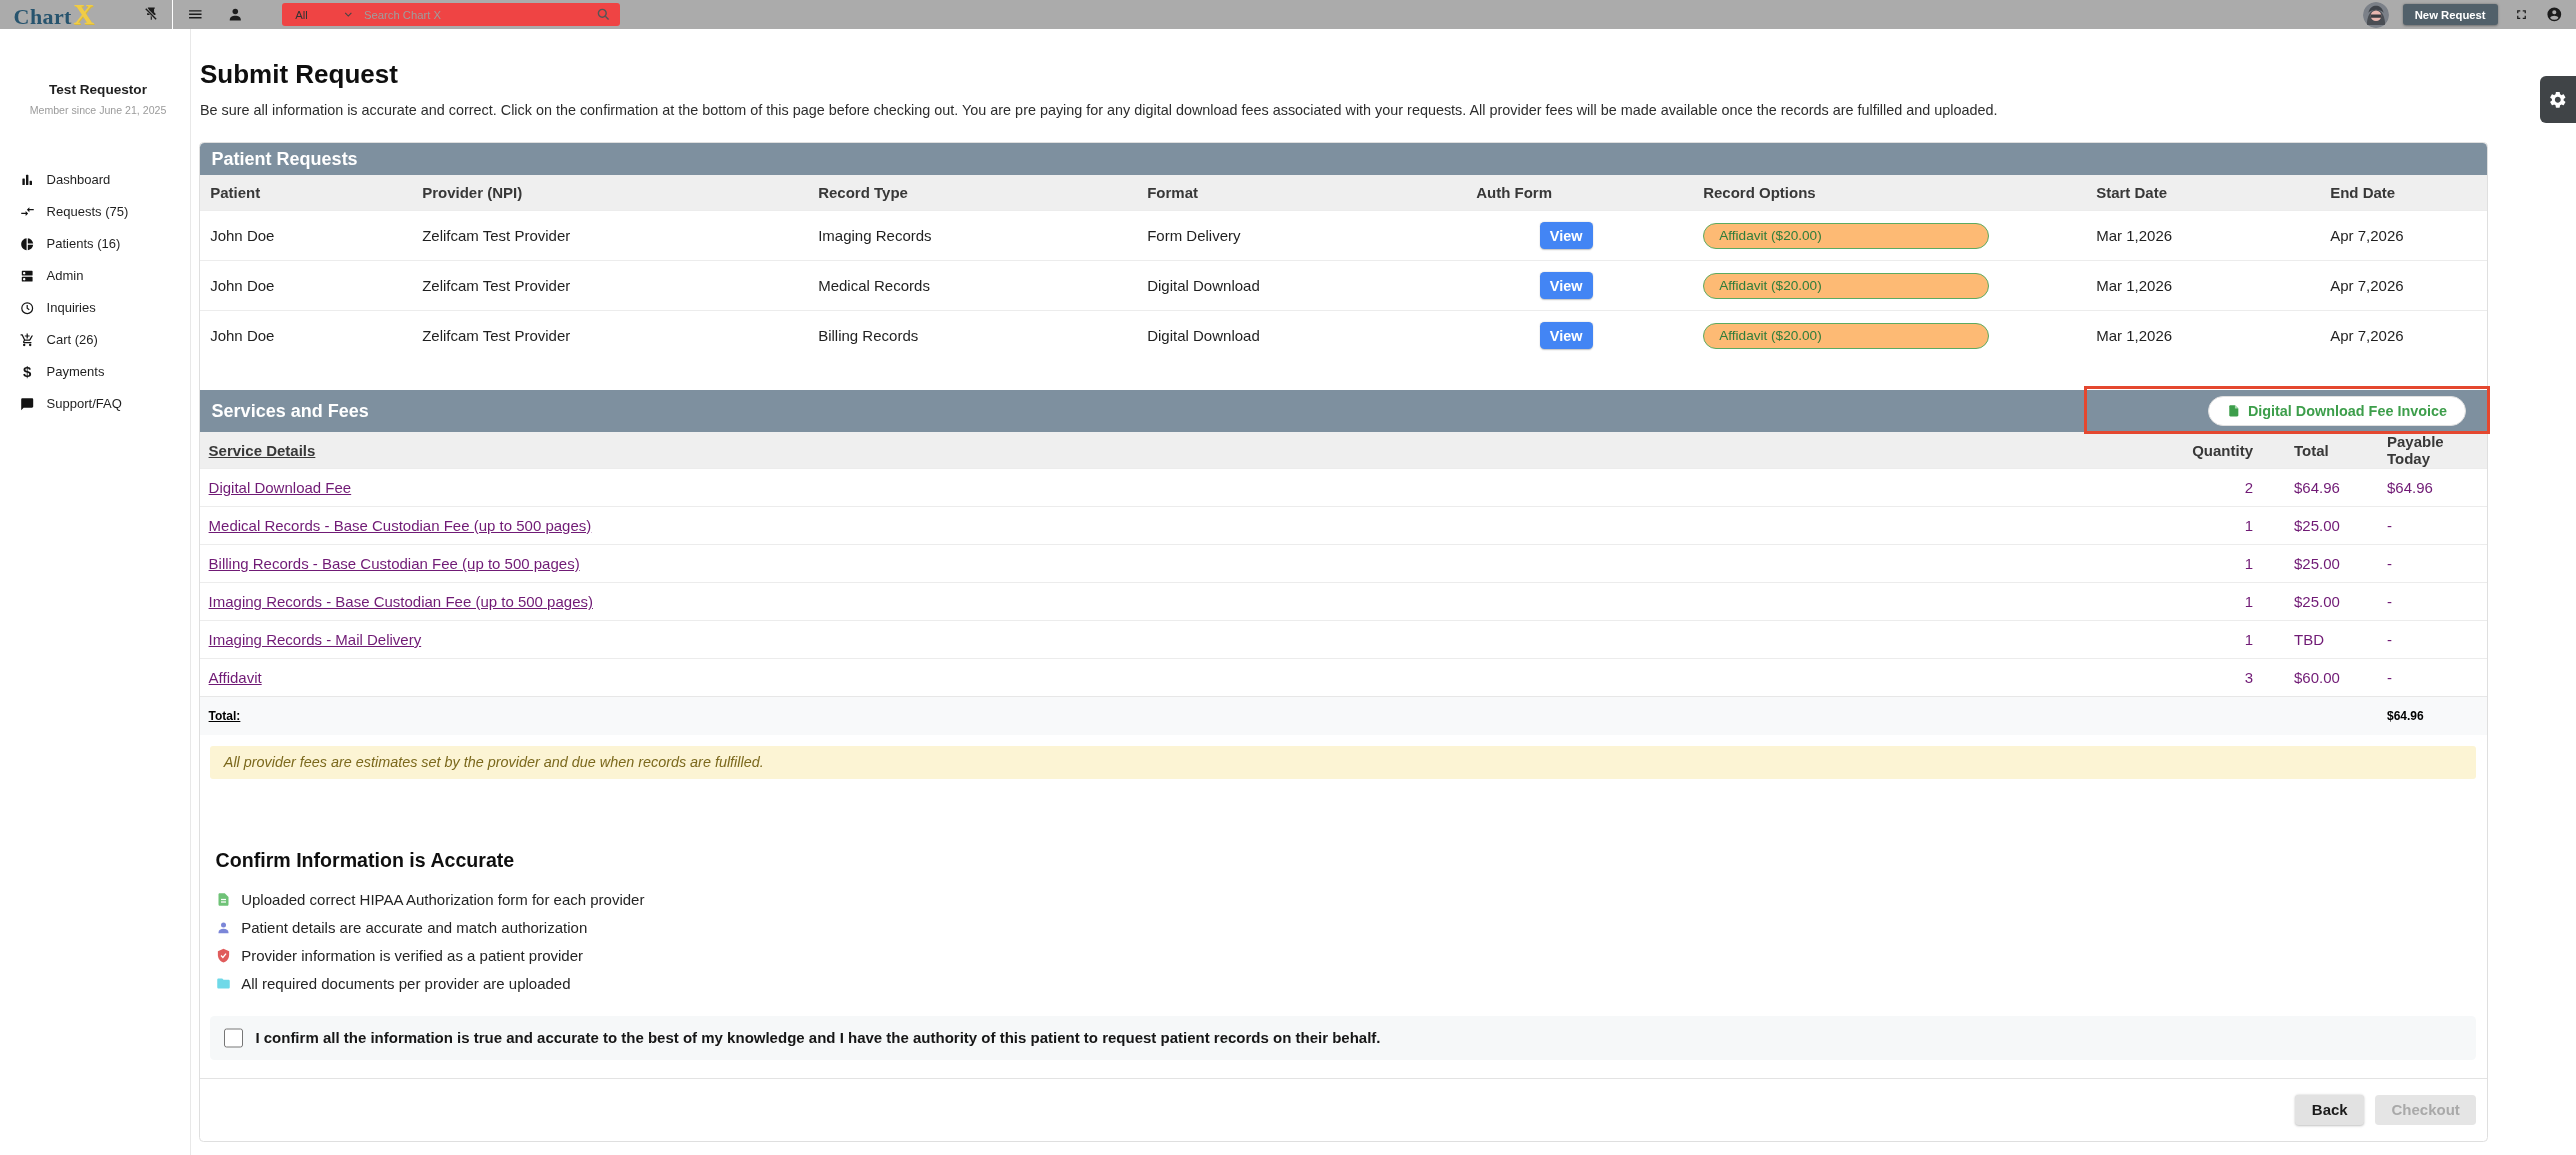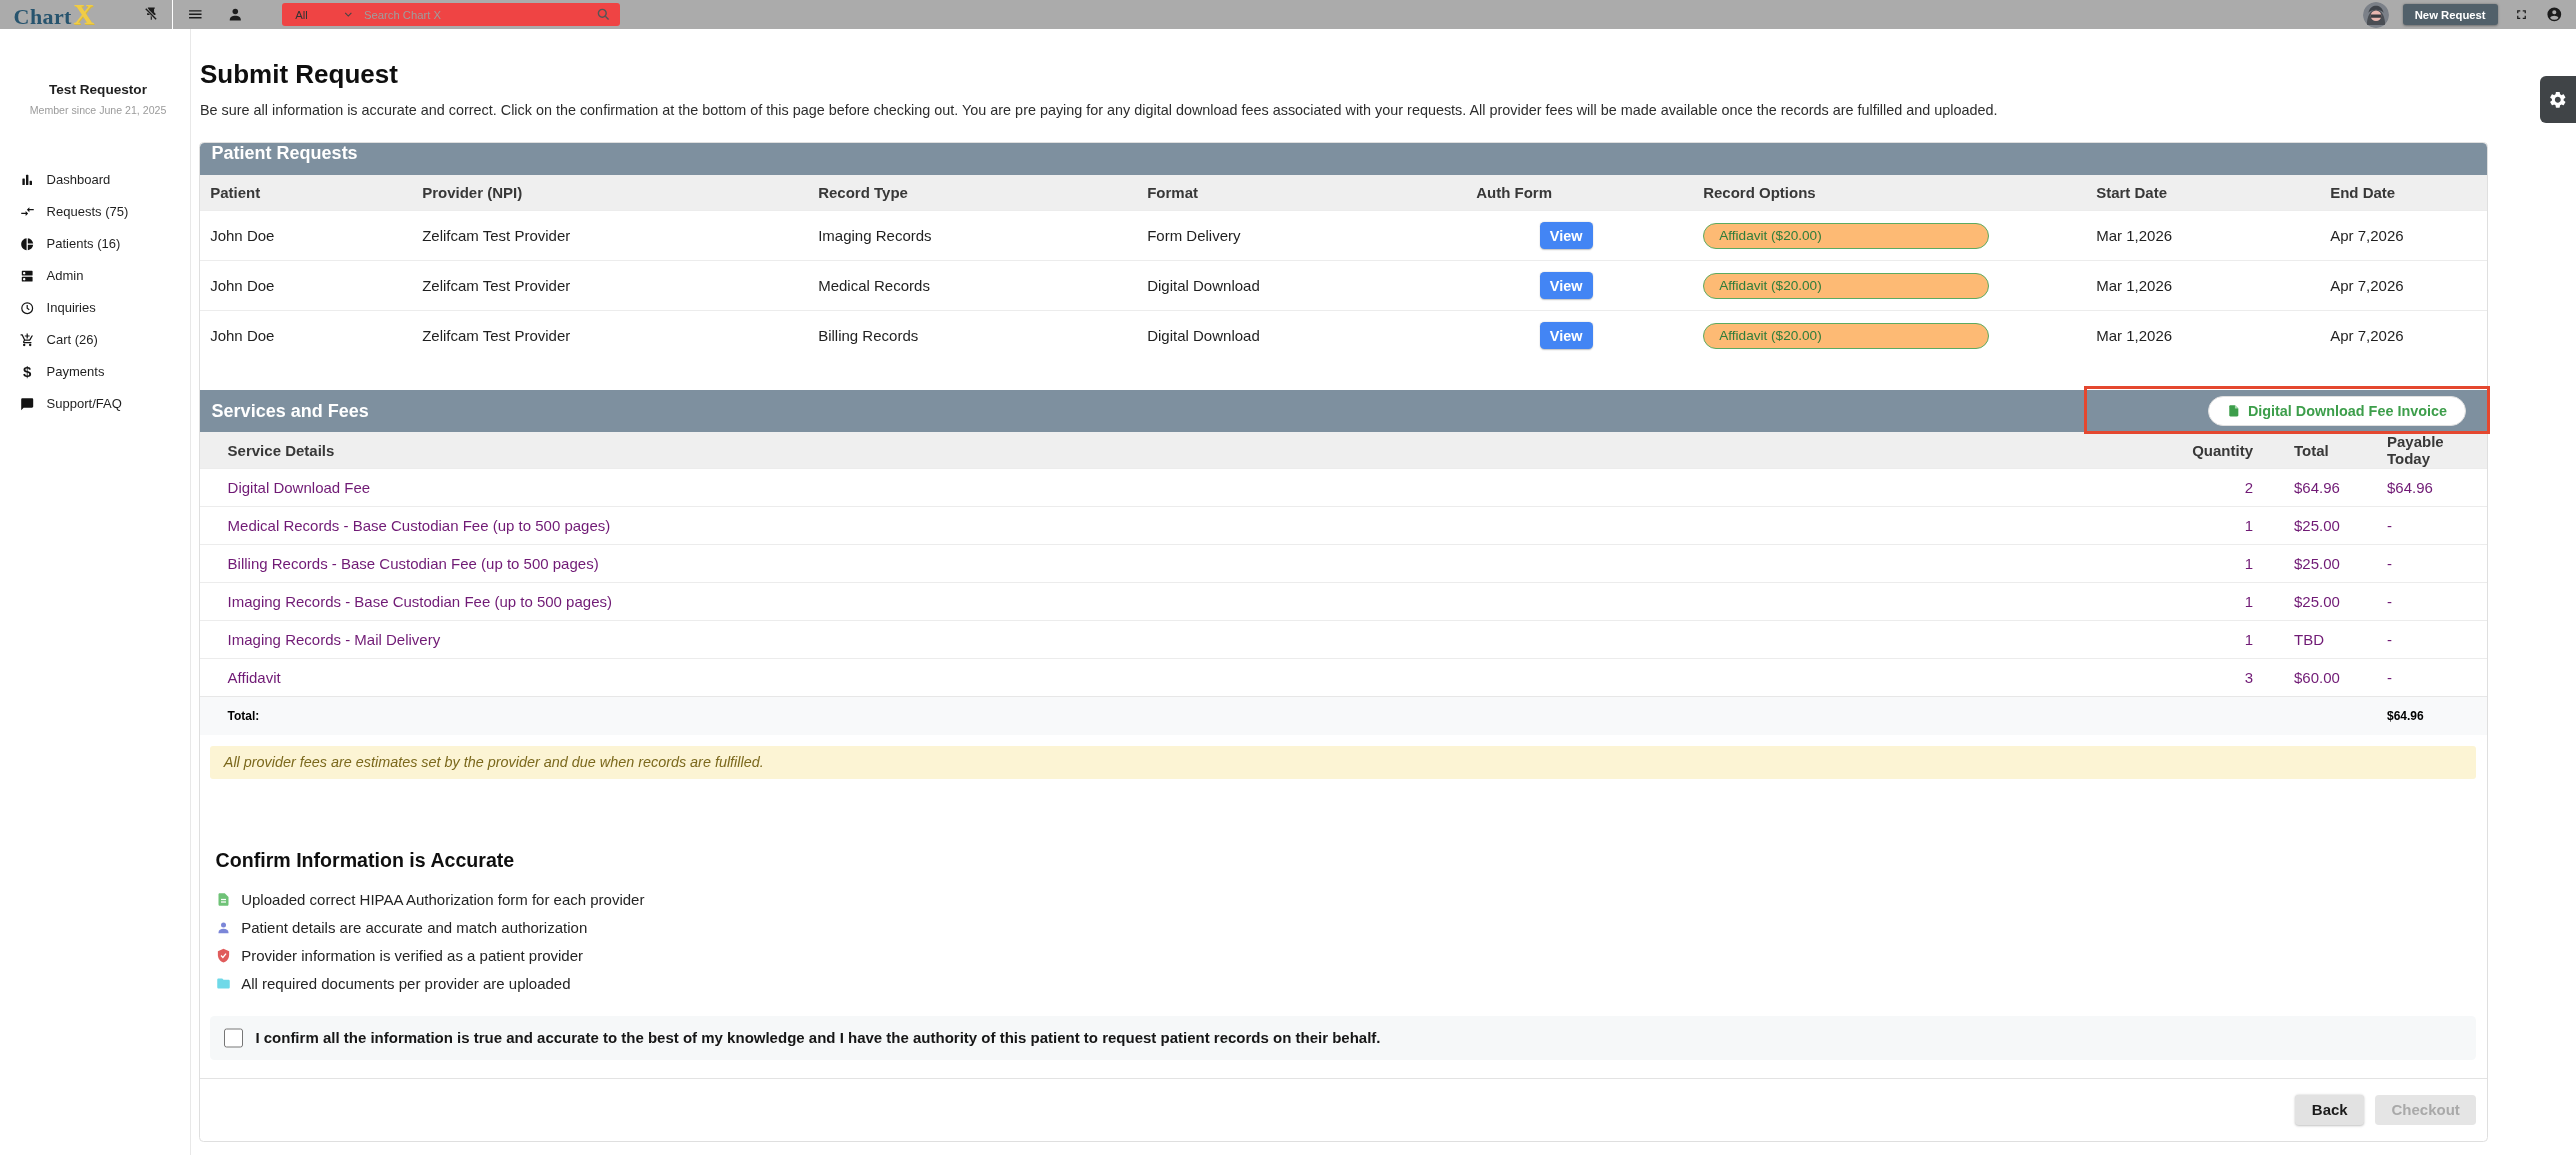--- a/index.html
+++ b/index.html
@@ -44,21 +44,21 @@
 
   
   .main { position:absolute; left:191px; top:29px; right:0; bottom:0; background:#fff; overflow:hidden; }
   .content { padding:30px 0 0 9px; }
   h1.page-title { font-size:26px; font-weight:700; color:#0f0f0f; }
   .page-desc { margin-top:12px; font-size:14.4px; color:#2d2d2d; }
 
   .card { position:relative; margin:24px 88px 0 7.6px; border:0.8px solid #dfdfdf;
     border-radius:4.5px; background:#fff; }
 
-  .section-bar { height:32px; background:#7e909f; color:#fff; display:flex; align-items:flex-start;
+  .section-bar { height:32px; background:#7e909f; color:#fff; display:flex; align-items:center;
     padding:0 12px; font-size:18px; font-weight:700; }
   .section-bar.first { border-radius:4.5px 4.5px 0 0; }
 
   
   .pr-grid { display:grid; grid-template-columns:212px 396px 329px 329px 227px 393px 234px 1fr;
     align-items:center; }
   .pr-head { height:35px; background:#efefef; font-weight:700; font-size:15px; color:#383838; }
   .pr-row { height:50px; border-top:0.8px solid #ececec; font-size:15px; color:#1f1f1f; background:#fff; }
   .cell { padding-left:10.6px; }
   .view-btn { width:53px; height:27px; margin-left:74px; background:#4385f4; color:#fff;
@@ -74,21 +74,21 @@
     margin-top:30px; position:relative; }
   .invoice-btn { height:30px; background:#fff; border:0.8px solid #e0e0e0; border-radius:15px;
     color:#3d9e4b; font-weight:700; font-size:14.4px; display:flex; align-items:center; gap:7.6px;
     padding:0 18px; cursor:pointer; font-family:"Liberation Sans", sans-serif; }
   .annotation { position:absolute; top:-4.5px; bottom:-2.3px; right:-3px; width:406px;
     border:3.8px solid #e4472f; pointer-events:none; }
 
   .sv-grid { display:grid; grid-template-columns:1fr 76px 106px 113px; align-items:center; }
   .sv-head { height:36px; background:#efefef; font-weight:700; font-size:15px; color:#383838; }
   .sv-row { height:38px; border-top:0.8px solid #ececec; font-size:15px; color:#701a75; }
-  .sv-name { padding-left:28px; }
+  .sv-name { padding-left:9px;text-decoration:underline; }
   .sv-qty { text-align:right; padding-right:15px; }
   .sv-total { padding-left:26px; }
   .sv-pay { padding-left:13px; }
   .sv-totalrow { height:39px; background:#f8f9fa; border-top:0.8px solid #e7e7e7; font-weight:700; }
 
   .note { margin:10.6px; height:33px; display:flex; align-items:center; padding-left:13.6px;
     background:#fcf4d4; border-radius:3px; color:#7b681c; font-style:italic; font-size:14.4px; }
 
   
   .confirm { padding:60px 0 0 16px; }

